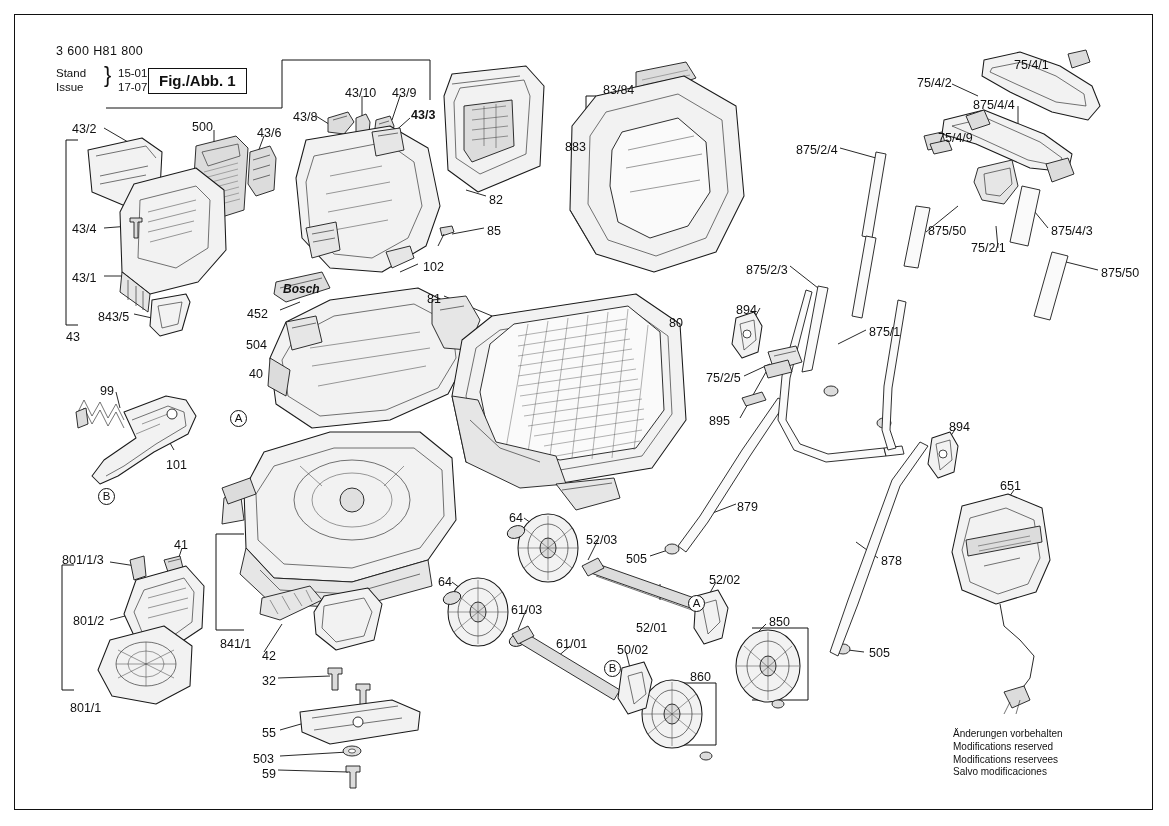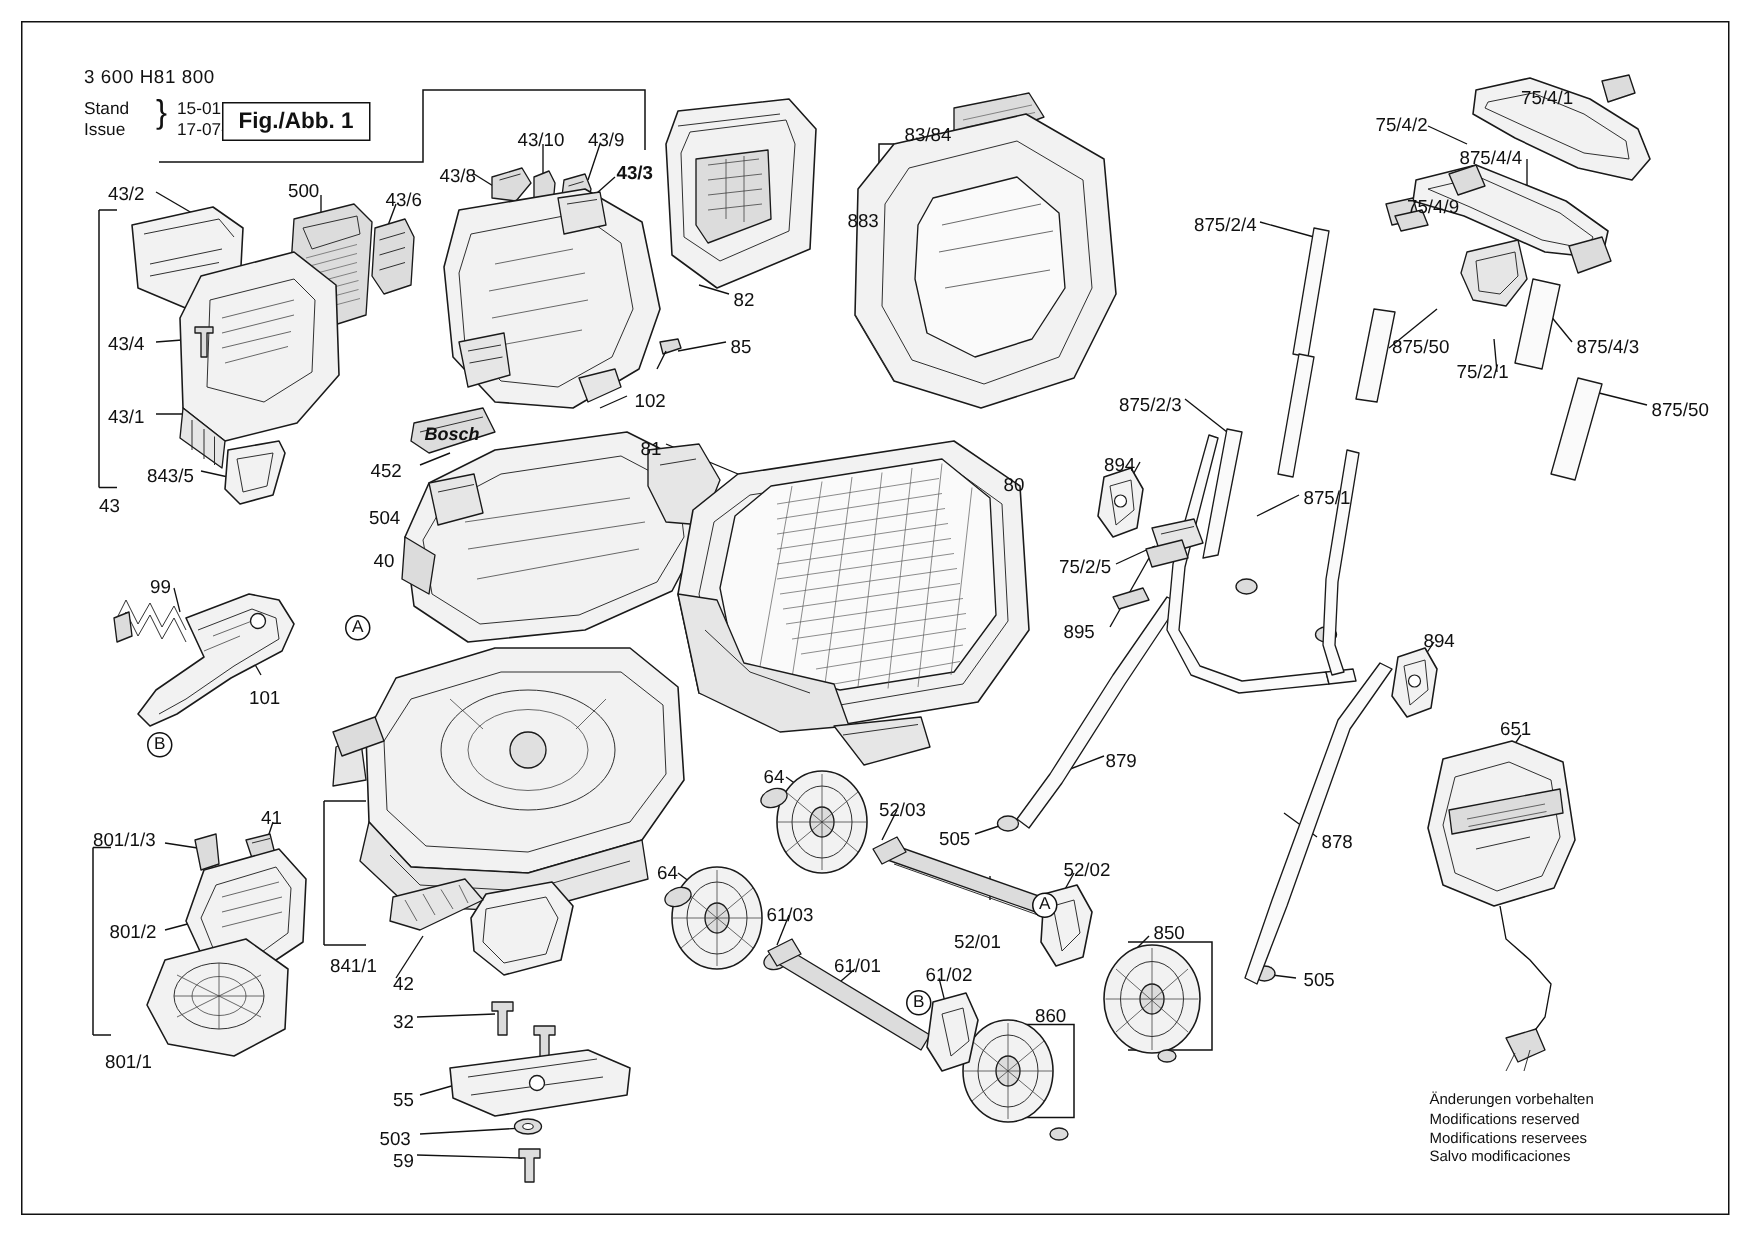--- a/index.html
+++ b/index.html
@@ -720,21 +720,21 @@
   <div class="lbl" style="left:1101px;top:266px;">875/50</div>
   <div class="lbl" style="left:1000px;top:479px;">651</div>
   <div class="lbl" style="left:509px;top:511px;">64</div>
   <div class="lbl" style="left:586px;top:533px;">52/03</div>
   <div class="lbl" style="left:626px;top:552px;">505</div>
   <div class="lbl" style="left:636px;top:577px;margin-top:44px;">52/01</div>
   <div class="lbl" style="left:709px;top:573px;">52/02</div>
   <div class="lbl" style="left:438px;top:575px;">64</div>
   <div class="lbl" style="left:511px;top:603px;">61/03</div>
   <div class="lbl" style="left:556px;top:637px;">61/01</div>
-  <div class="lbl" style="left:617px;top:643px;">61/02</div>
+  <div class="lbl" style="left:617px;top:643px;">50/02</div>
   <div class="lbl" style="left:690px;top:670px;">860</div>
   <div class="lbl" style="left:769px;top:615px;">850</div>
   <div class="lbl" style="left:869px;top:646px;">505</div>
   <div class="lbl" style="left:62px;top:553px;">801/1/3</div>
   <div class="lbl" style="left:174px;top:538px;">41</div>
   <div class="lbl" style="left:73px;top:614px;">801/2</div>
   <div class="lbl" style="left:70px;top:701px;">801/1</div>
   <div class="lbl" style="left:220px;top:637px;">841/1</div>
   <div class="lbl" style="left:262px;top:649px;">42</div>
   <div class="lbl" style="left:262px;top:674px;">32</div>

